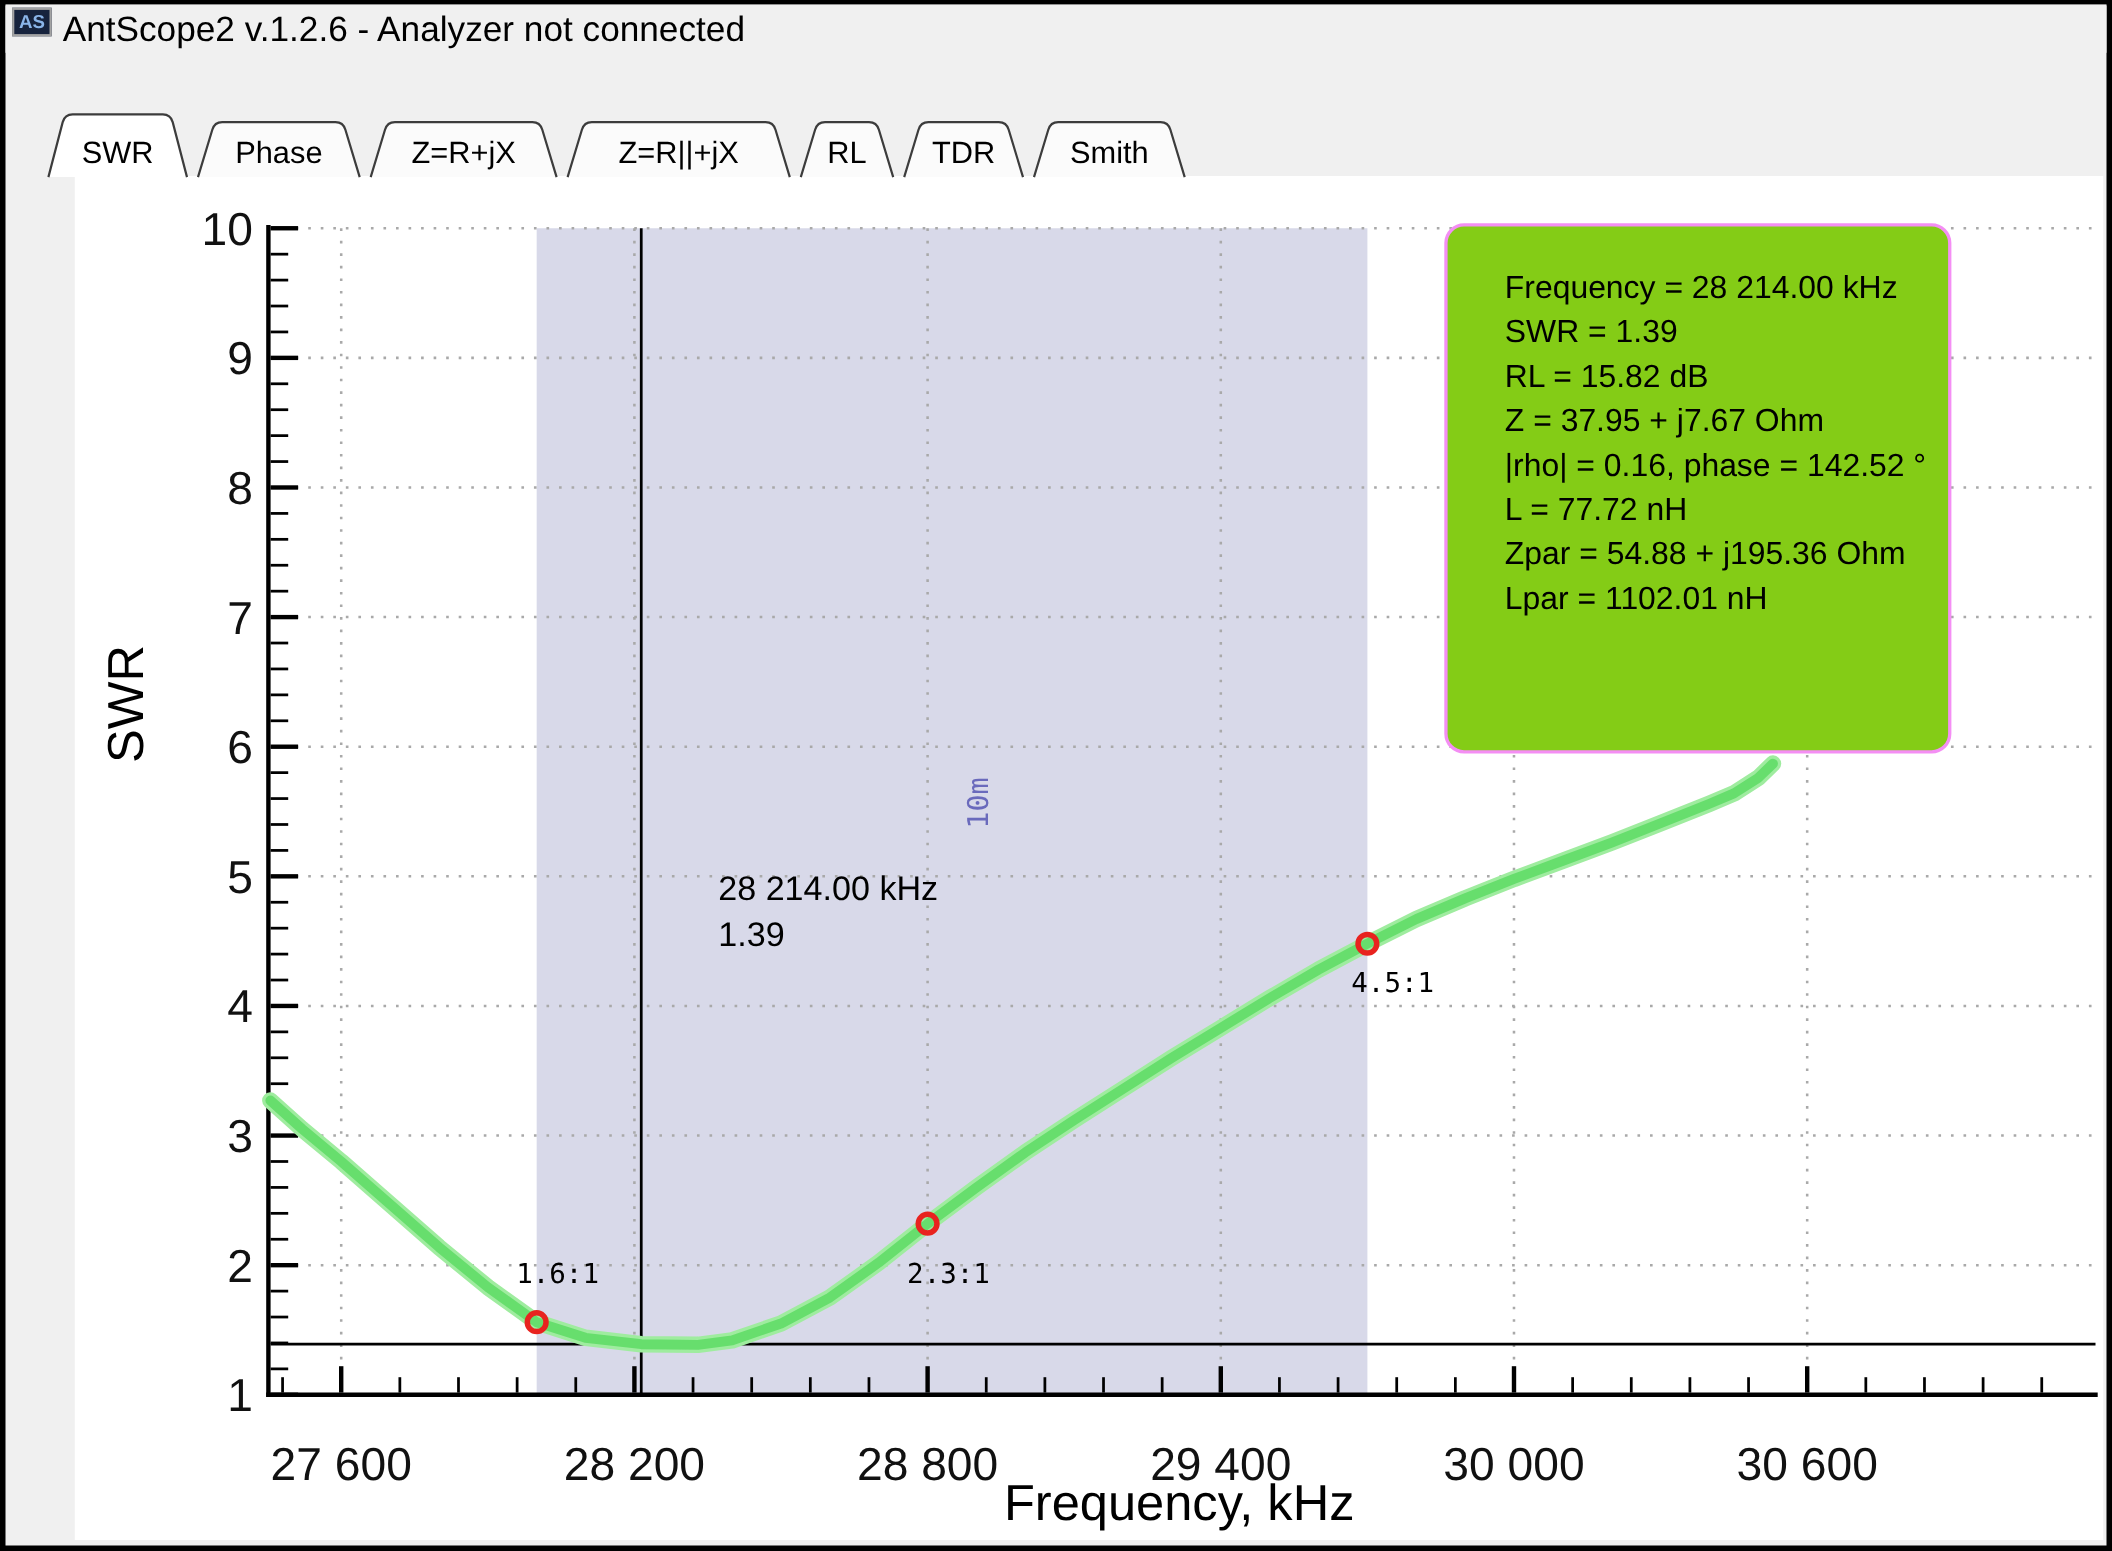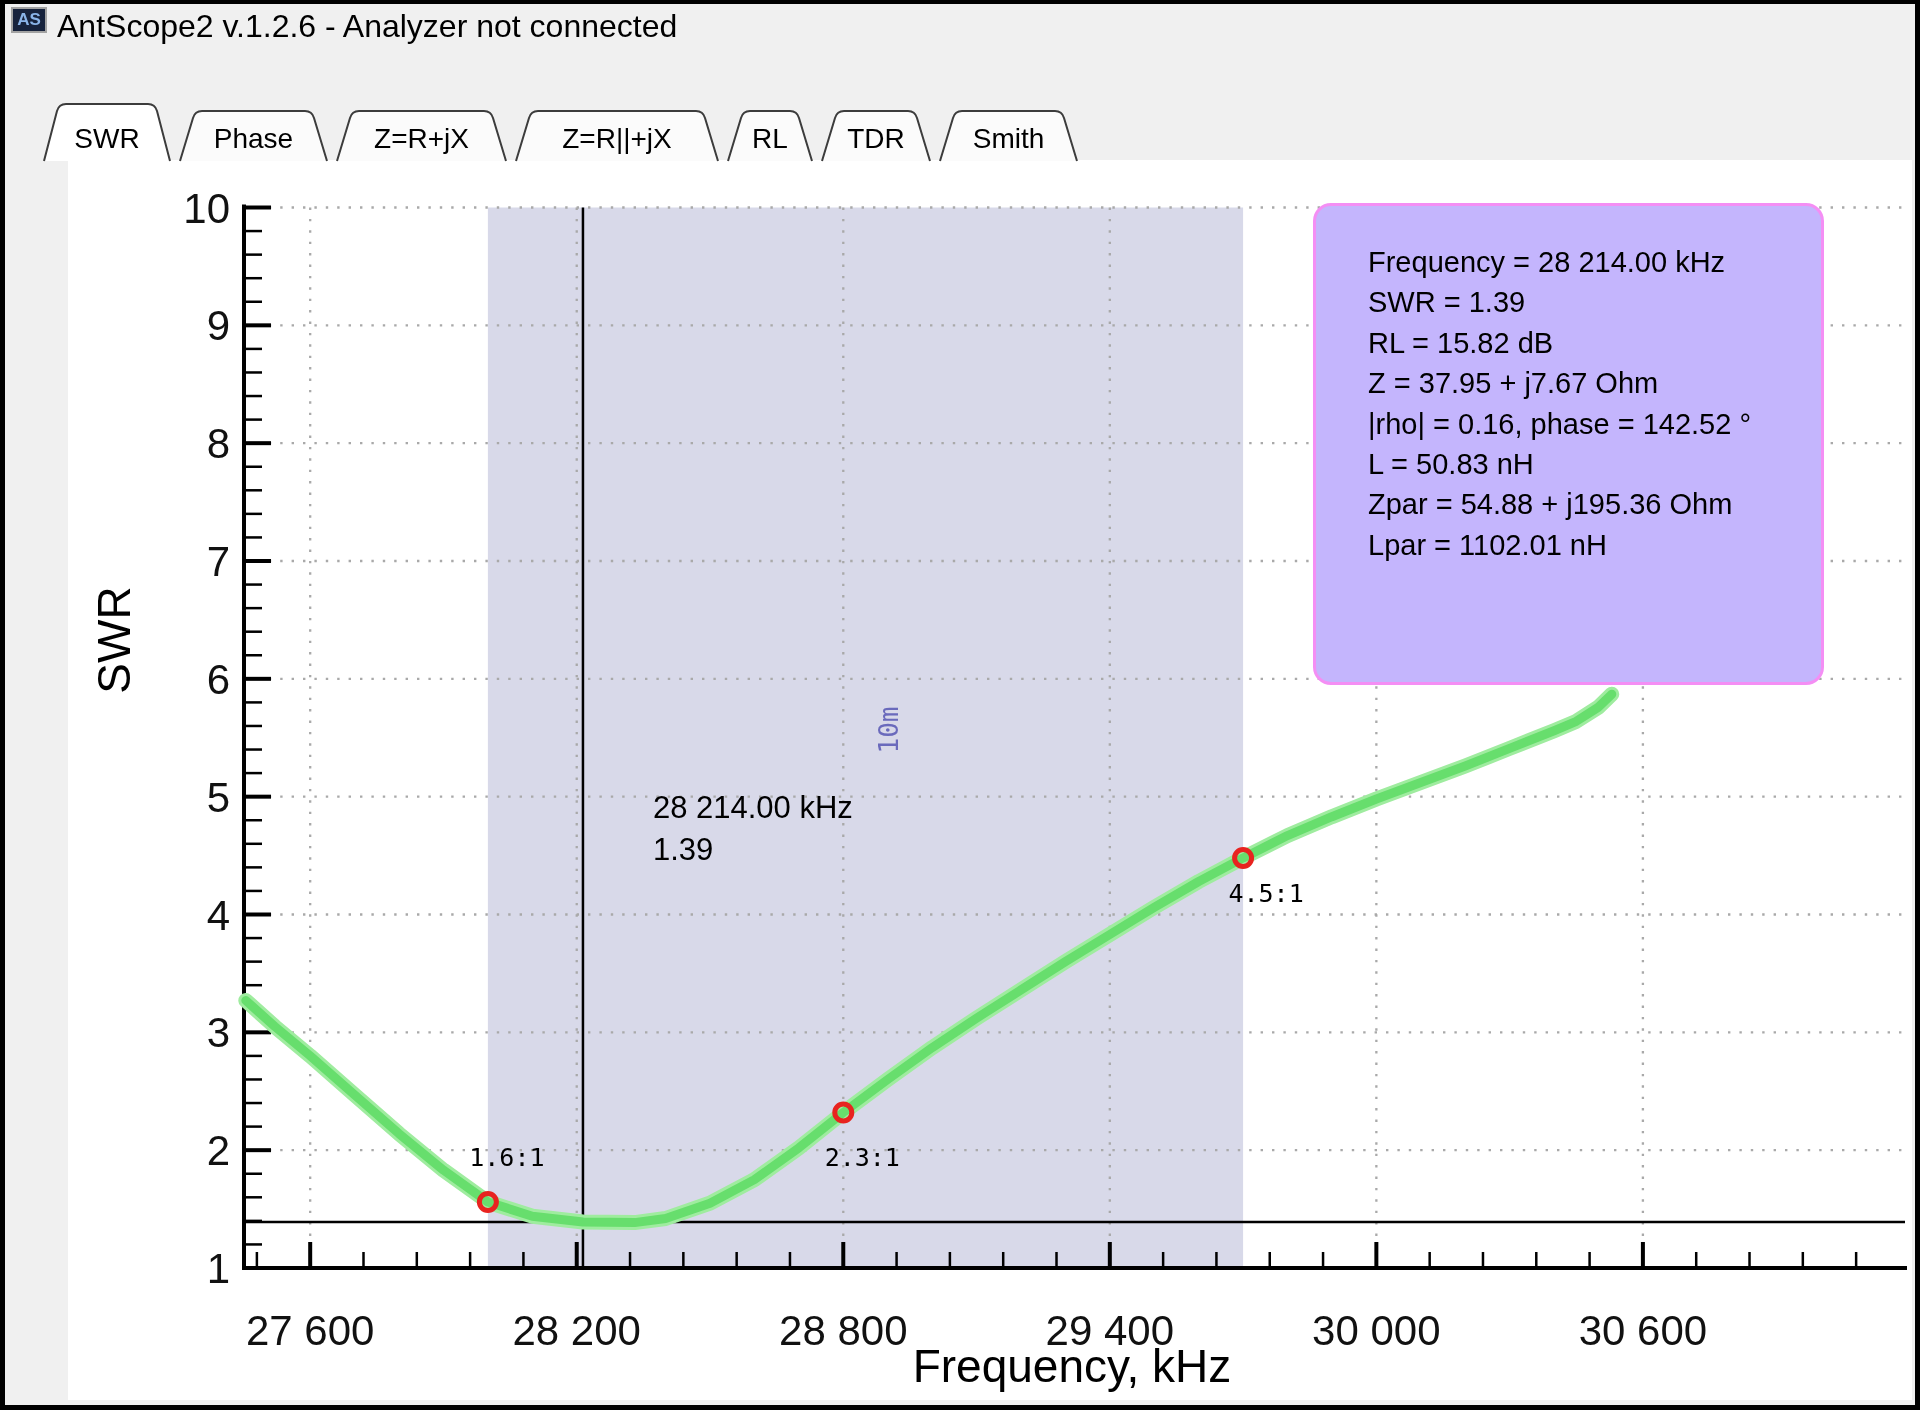--- a/index.html
+++ b/index.html
@@ -14,22 +14,22 @@
     border:2px solid #a3a3a3;box-sizing:border-box;color:#8ab4e8;font-size:17px;font-weight:bold;
     display:flex;align-items:center;justify-content:center;letter-spacing:0px;
   }
   .window-title{
     position:absolute;left:52px;top:0px;height:44px;display:flex;align-items:center;
     font-size:32px;color:#000;white-space:nowrap;
   }
   .content-panel{position:absolute;left:68px;top:160px;width:1844px;height:1240px;background:#ffffff;}
   .chart-svg{position:absolute;left:0;top:0;width:1920px;height:1410px;}
   .info-box{
-    position:absolute;left:1313px;top:203px;width:511px;height:482px;box-sizing:border-box;
-    background:#c4b5fd;border:3px solid #f48ef4;border-radius:18px;
+    position:absolute;left:1313px;top:203px;width:461px;height:482px;box-sizing:border-box;
+    background:#84cc16;border:3px solid #f48ef4;border-radius:18px;
     padding:36px 14px 0 52px;font-size:29px;line-height:40.4px;color:#000;
   }
   .info-box div{white-space:nowrap;}
   text{font-family:"Liberation Sans",sans-serif;}
   .mono{font-family:"DejaVu Sans Mono",monospace;}
 </style>
 </head>
 <body>
 
 <div class="window">
@@ -217,17 +217,17 @@
         <text x="652.9523936881519" y="860" font-size="31" fill="#000">1.39</text>
       </g>
     </svg>
 
   <div class="info-box" id="info-box">
       <div>Frequency = 28 214.00 kHz</div>
       <div>SWR = 1.39</div>
       <div>RL = 15.82 dB</div>
       <div>Z = 37.95 + j7.67 Ohm</div>
       <div>|rho| = 0.16, phase = 142.52 °</div>
-      <div>L = 50.83 nH</div>
+      <div>L = 77.72 nH</div>
       <div>Zpar = 54.88 + j195.36 Ohm</div>
       <div>Lpar = 1102.01 nH</div>
     </div>
 </div>
 
 </body></html>

